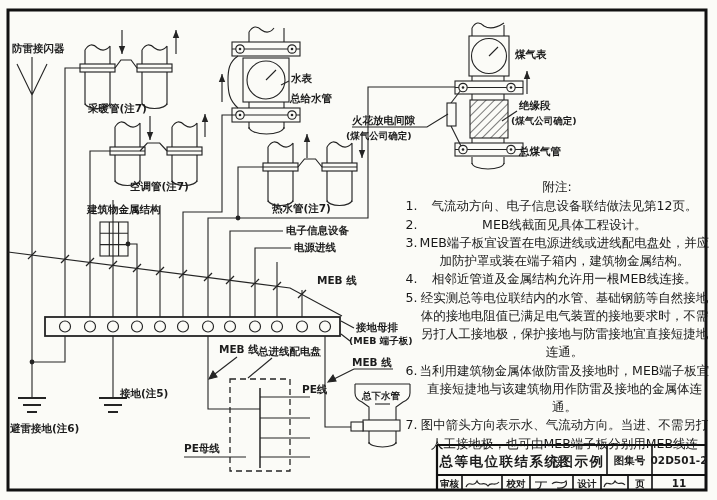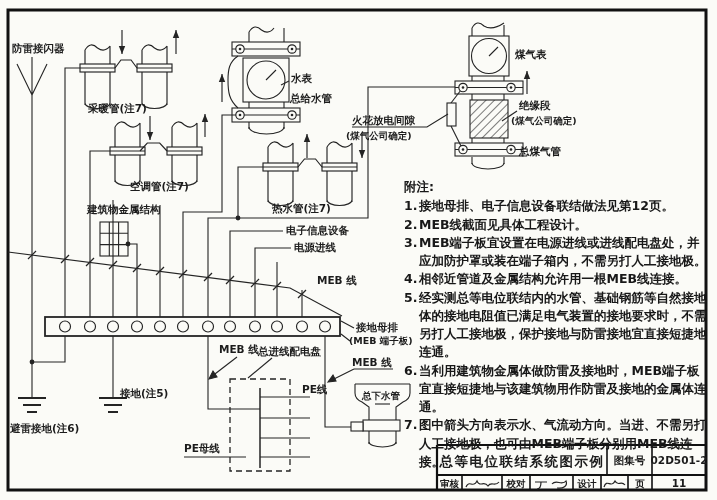--- a/index.html
+++ b/index.html
@@ -8,21 +8,21 @@
     font-family:"DejaVu Sans",sans-serif;color:#1f1f1f;overflow:hidden;
   }
   svg{position:absolute;left:0;top:0;}
   svg text{fill:#1c1c1c;font-family:"DejaVu Sans",sans-serif;font-size:10.5px;font-weight:600;}
   svg text.sm{font-size:9.5px;}
   svg text.tb-title{font-size:13.5px;font-weight:700;letter-spacing:1.5px;}
   svg text.tb{font-size:10.5px;font-weight:600;}
   svg text.mid{text-anchor:middle;}
   #notes{
     position:absolute;left:404px;top:178px;width:306px;
-    font-size:12.5px;line-height:1.46;font-weight:700;color:#181818;
+    font-size:12.5px;line-height:1.46;font-weight:400;color:#181818;text-align:center;
   }
   #notes .hdr{margin-bottom:1px;}
   .note-item{display:flex;align-items:flex-start;}
   .note-no{flex:none;width:15px;}
   .note-text{flex:1;}
 </style>
 </head>
 <body>
 
 <div id="sheet">
@@ -266,29 +266,29 @@
     <path d="M535,482 H547 M541,482 C541,486 540,489 537,489 M552,484 C556,479 562,486 566,481 C568,486 563,489 557,488"></path>
     <path d="M604,487 C607,478 611,489 615,481 C618,487 621,480 625,485"></path>
   </g>
 </svg>
 
 <div id="notes">
   <div class="hdr">附注:</div>
   <div id="notes-list">
         <div class="note-item">
           <span class="note-no">1.</span>
-          <span class="note-text">接地母排、电子信息设备联结做法见第12页。</span>
+          <span class="note-text">气流动方向、电子信息设备联结做法见第12页。</span>
         </div>
         <div class="note-item">
           <span class="note-no">2.</span>
           <span class="note-text">MEB线截面见具体工程设计。</span>
         </div>
         <div class="note-item">
           <span class="note-no">3.</span>
-          <span class="note-text">MEB端子板宜设置在电源进线或进线配电盘处，并应加防护罩或装在端子箱内，不需另打人工接地极。</span>
+          <span class="note-text">MEB端子板宜设置在电源进线或进线配电盘处，并应加防护罩或装在端子箱内，建筑物金属结构。</span>
         </div>
         <div class="note-item">
           <span class="note-no">4.</span>
           <span class="note-text">相邻近管道及金属结构允许用一根MEB线连接。</span>
         </div>
         <div class="note-item">
           <span class="note-no">5.</span>
           <span class="note-text">经实测总等电位联结内的水管、基础钢筋等自然接地体的接地电阻值已满足电气装置的接地要求时，不需另打人工接地极，保护接地与防雷接地宜直接短捷地连通。</span>
         </div>
         <div class="note-item">

